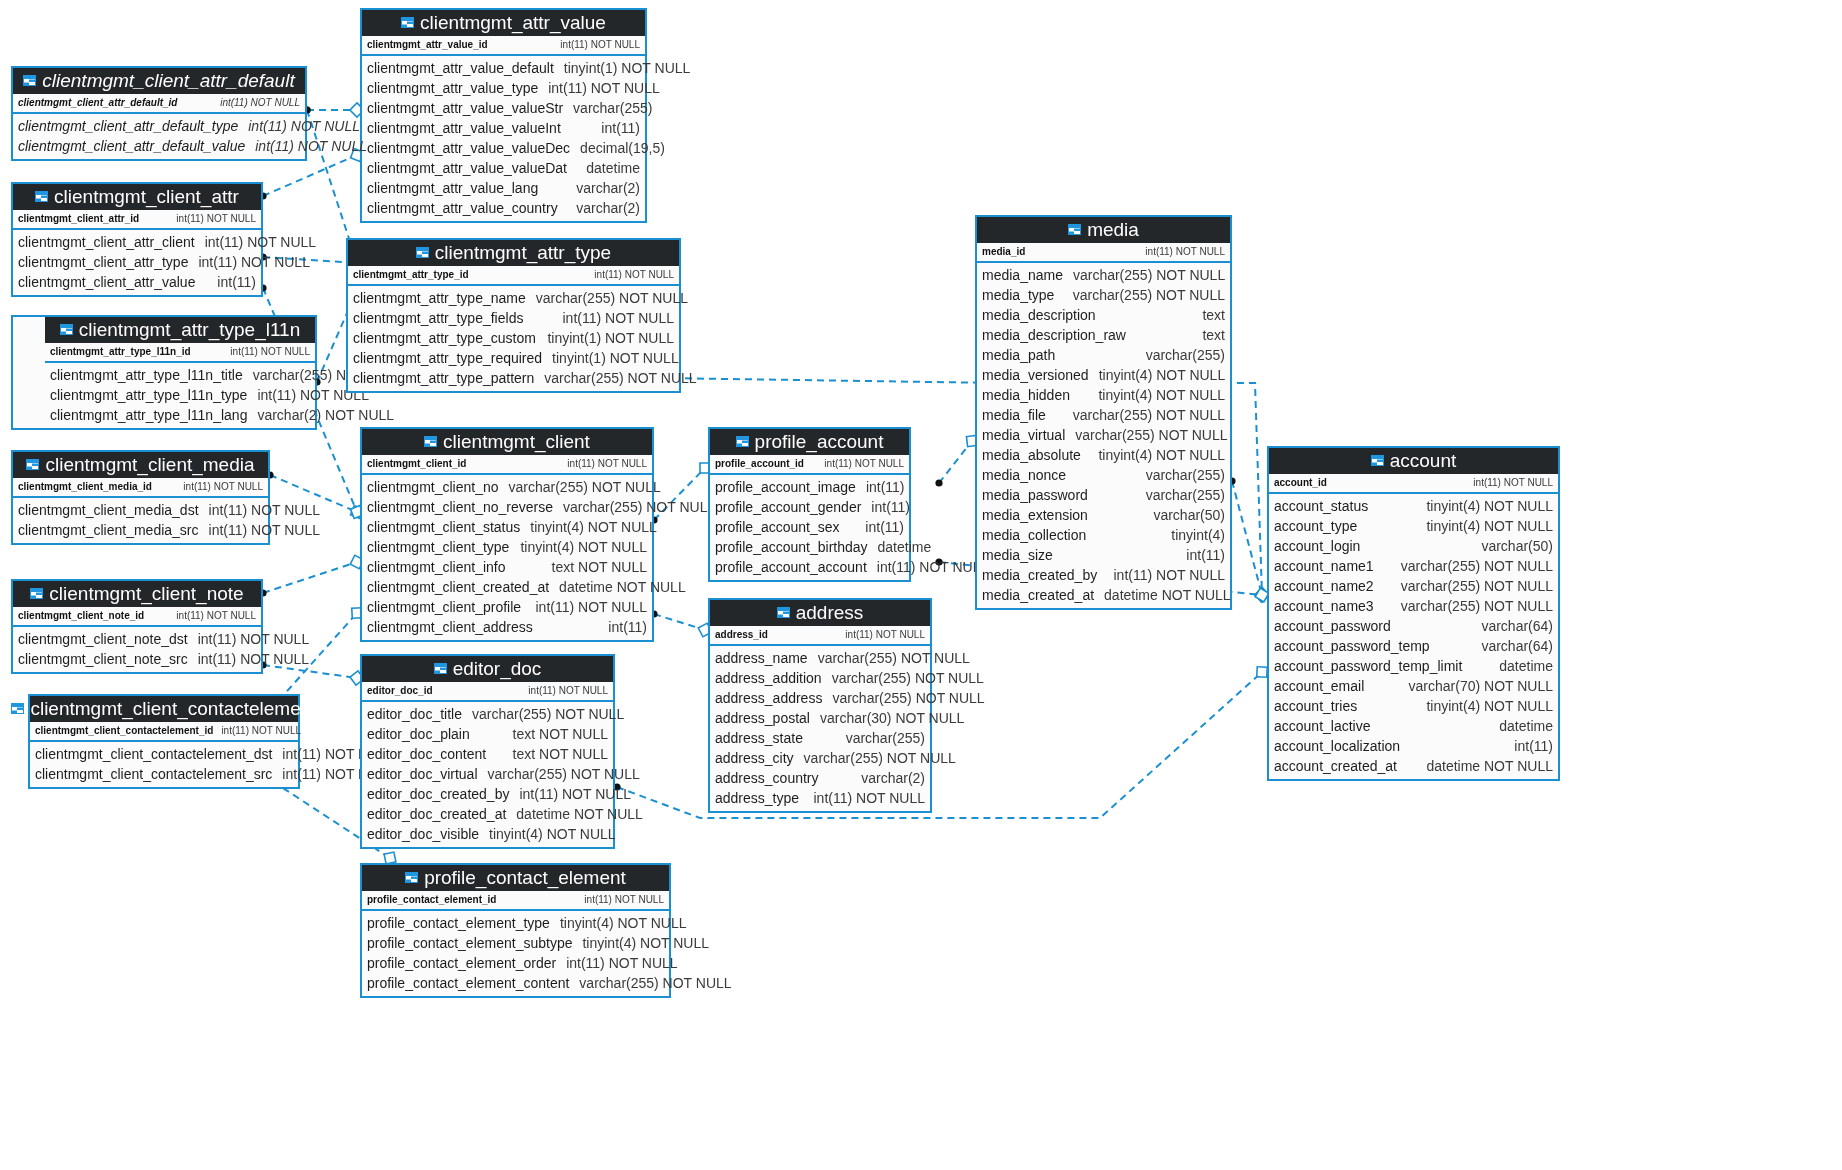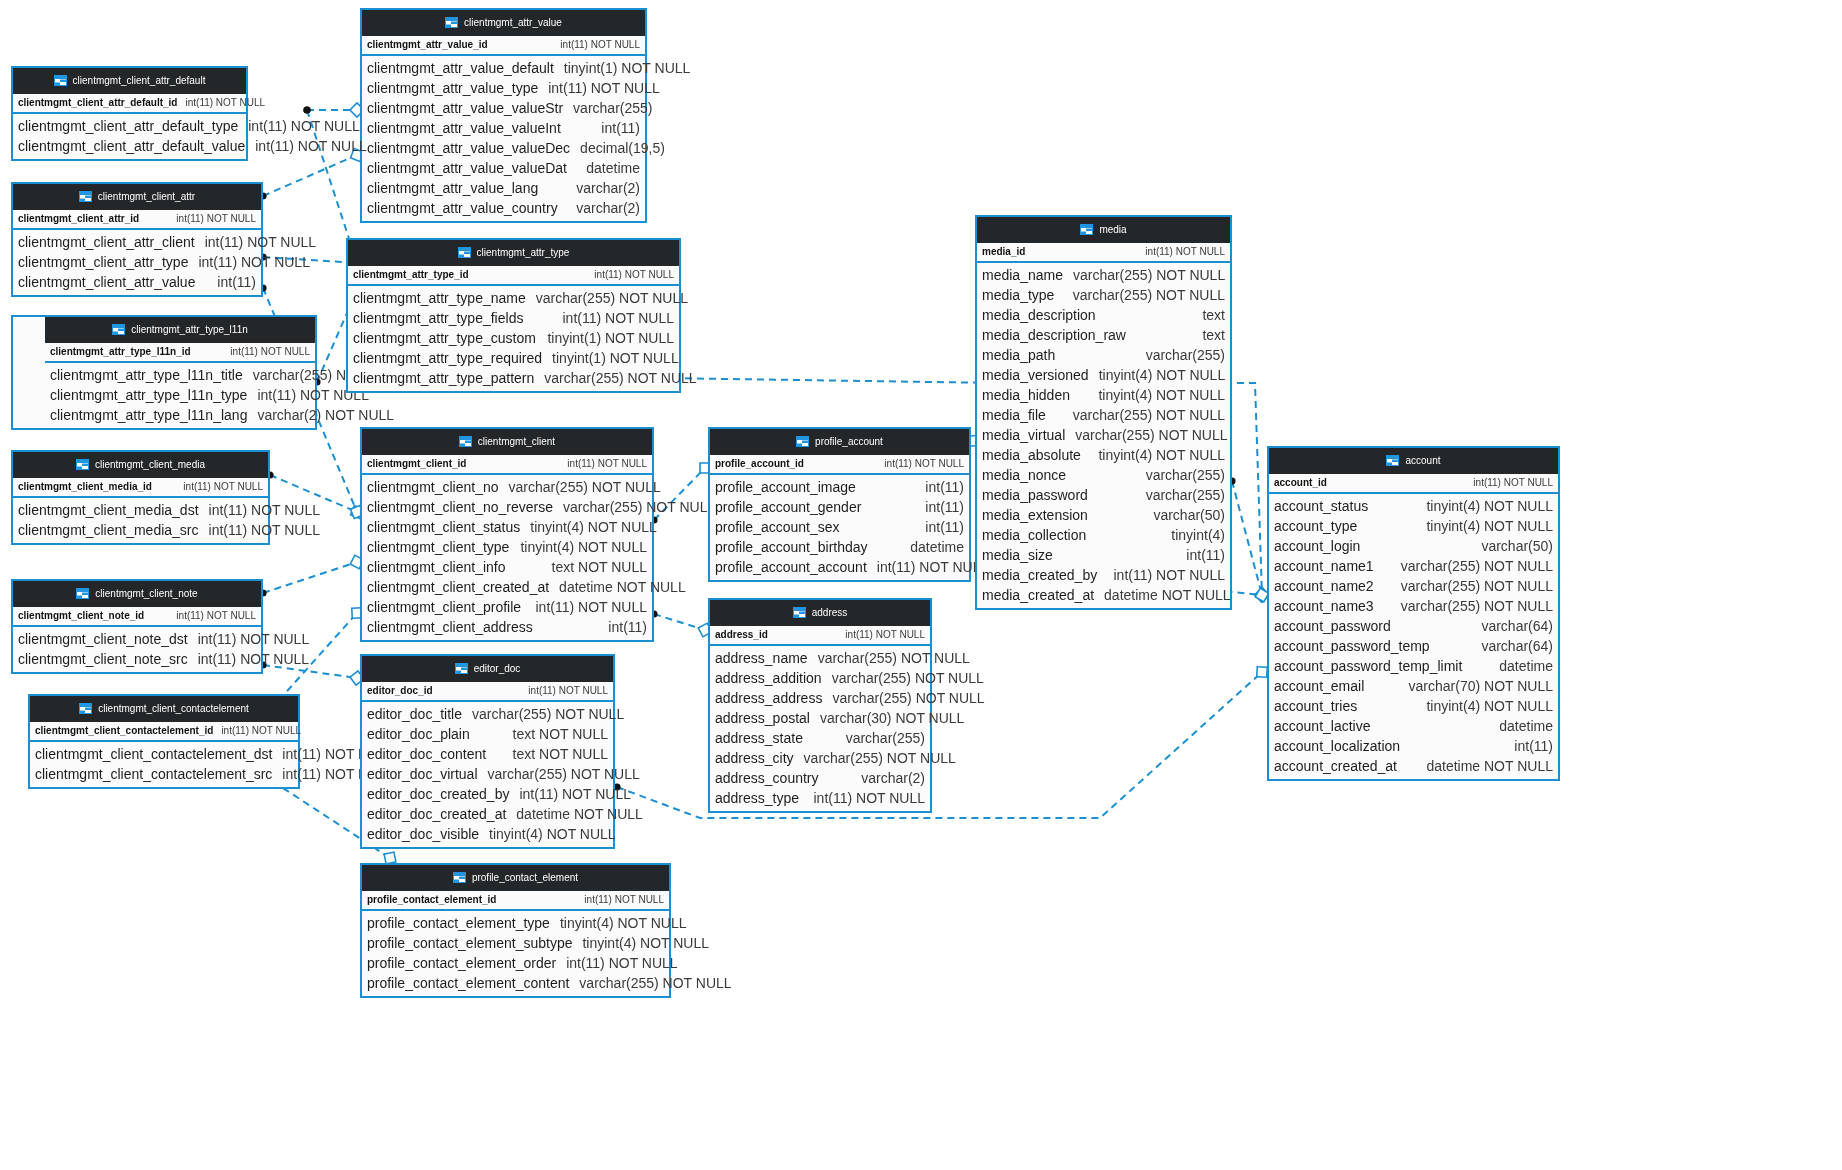--- a/index.html
+++ b/index.html
@@ -27,21 +27,21 @@
   .entity {
     position: absolute;
     background: #fbfbfb;
     border: 2px solid #1a8fd1;
     box-sizing: border-box;
     z-index: 2;
   }
   .entity-header {
     background: #23272a;
     color: #ffffff;
-    font-size: 10px;
+    font-size: 19px;
     text-align: center;
     padding: 5px 6px 6px 6px;
     line-height: 15px;
     white-space: nowrap;
     display: flex;
     align-items: center;
     justify-content: center;
     gap: 6px;
   }
   .tbl-icon {
@@ -229,21 +229,21 @@
           <div class="field-row">
             <span class="fname">clientmgmt_attr_value_lang</span>
             <span class="ftype">varchar(2)</span>
           </div>
           <div class="field-row">
             <span class="fname">clientmgmt_attr_value_country</span>
             <span class="ftype">varchar(2)</span>
           </div>
         </div>
       </div>
-      <div class="entity" style="left: 11px; top: 66px; width: 237px;">
+      <div class="entity" style="left: 11px; top: 66px; width: 296px; font-style: italic;">
         <div class="entity-header">
           <span class="tbl-icon">
             <svg width="13" height="11" viewBox="0 0 13 11" xmlns="http://www.w3.org/2000/svg">
               <rect x="0.5" y="0.5" width="12" height="10" fill="#ffffff" stroke="#2196e0" stroke-width="1"></rect>
               <rect x="1" y="1" width="11" height="3" fill="#2196e0"></rect>
               <rect x="6" y="4.5" width="6" height="2.5" fill="#2196e0"></rect>
               <rect x="1" y="7.5" width="5" height="2.5" fill="#2196e0"></rect>
             </svg>
           </span>
           <span>clientmgmt_client_attr_default</span>
@@ -571,21 +571,21 @@
           <div class="field-row">
             <span class="fname">profile_contact_element_order</span>
             <span class="ftype">int(11) NOT NULL</span>
           </div>
           <div class="field-row">
             <span class="fname">profile_contact_element_content</span>
             <span class="ftype">varchar(255) NOT NULL</span>
           </div>
         </div>
       </div>
-      <div class="entity" style="left: 708px; top: 427px; width: 263px;">
+      <div class="entity" style="left: 708px; top: 427px; width: 203px;">
         <div class="entity-header">
           <span class="tbl-icon">
             <svg width="13" height="11" viewBox="0 0 13 11" xmlns="http://www.w3.org/2000/svg">
               <rect x="0.5" y="0.5" width="12" height="10" fill="#ffffff" stroke="#2196e0" stroke-width="1"></rect>
               <rect x="1" y="1" width="11" height="3" fill="#2196e0"></rect>
               <rect x="6" y="4.5" width="6" height="2.5" fill="#2196e0"></rect>
               <rect x="1" y="7.5" width="5" height="2.5" fill="#2196e0"></rect>
             </svg>
           </span>
           <span>profile_account</span>

